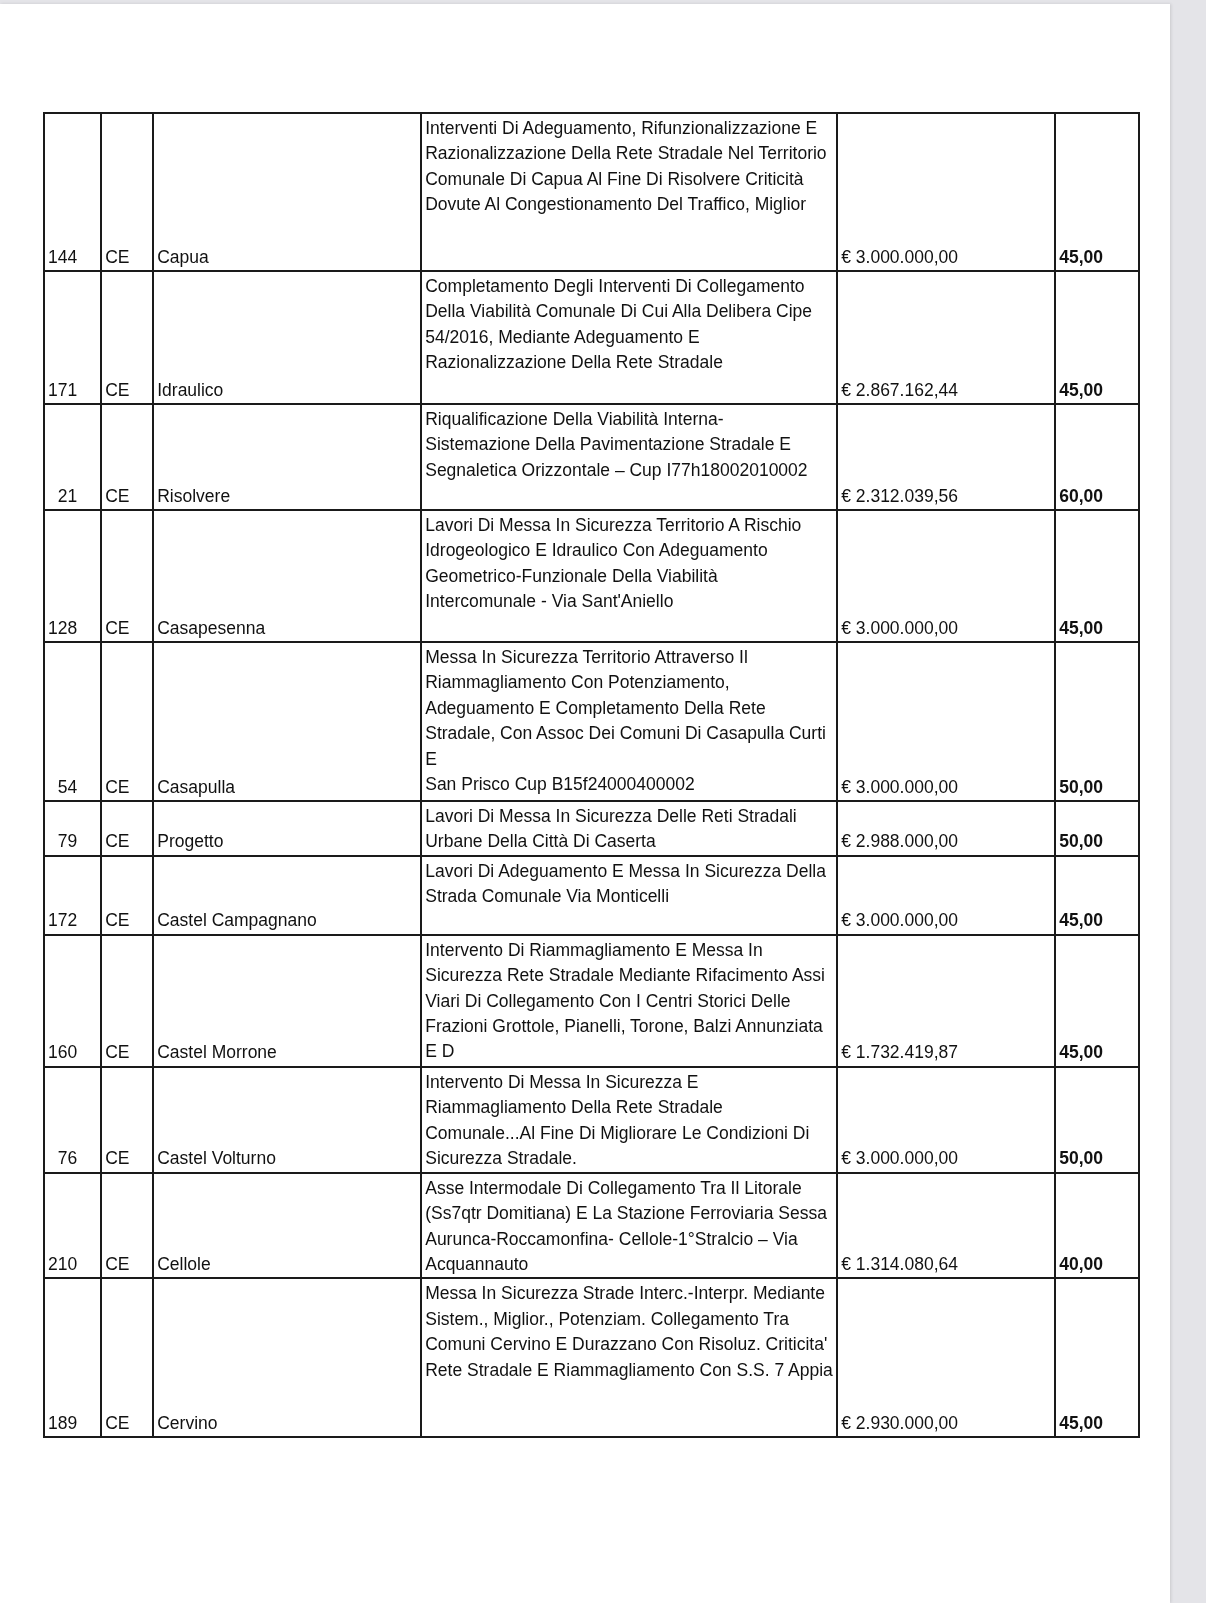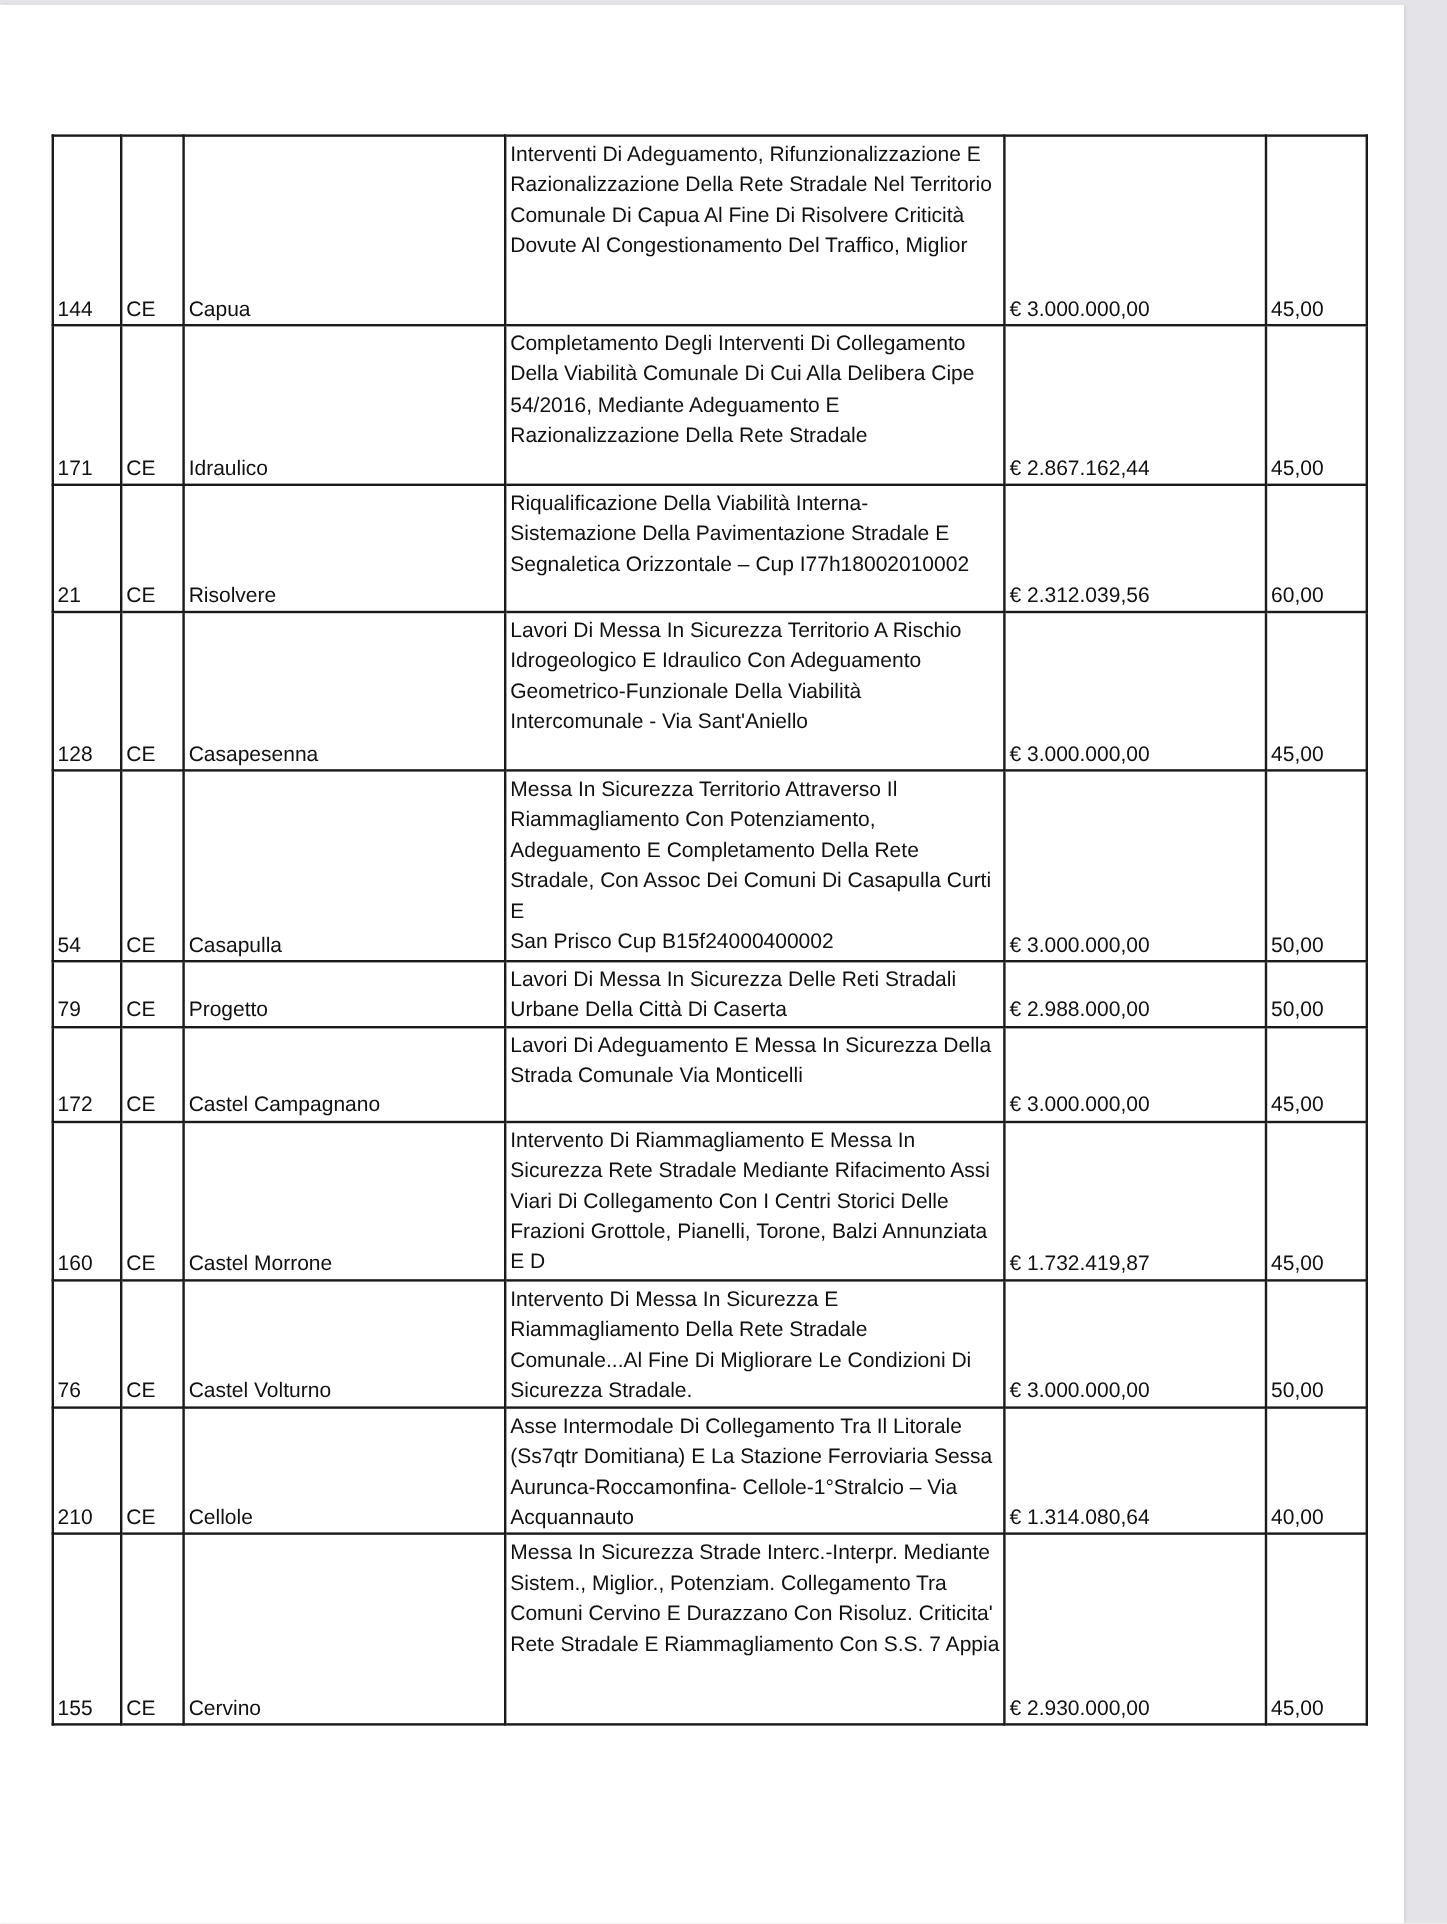--- a/index.html
+++ b/index.html
@@ -25,23 +25,23 @@
     font-size: 17.5px;
     color: #111;
     line-height: 25.4px;
   }
   .doc-table td {
     border: 2px solid #1a1a1a;
     padding: 0 3px;
     vertical-align: bottom;
     white-space: normal;
   }
-  .doc-table td.num { padding-right: 23px; }
+  .doc-table td.num { text-align: right; padding-right: 23px; }
   .doc-table td.desc { vertical-align: top; padding-top: 2px; white-space: pre-line; }
-  .doc-table td.score { font-weight: normal; }
+  .doc-table td.score { font-weight: bold; }
   .doc-table td.num, .doc-table td.prov, .doc-table td.comune,
   .doc-table td.amount, .doc-table td.score { padding-bottom: 0; }
 </style>
 </head>
 <body>
 
 <div class="page">
   <table class="doc-table">
     <colgroup>
       <col style="width:53px">
@@ -153,21 +153,21 @@
         <td class="prov">CE</td>
         <td class="comune">Cellole</td>
         <td class="desc">Asse Intermodale Di Collegamento Tra Il Litorale
 (Ss7qtr Domitiana) E La Stazione Ferroviaria Sessa
 Aurunca-Roccamonfina- Cellole-1°Stralcio – Via
 Acquannauto</td>
         <td class="amount">€ 1.314.080,64</td>
         <td class="score">40,00</td>
       </tr>
       <tr style="height:159px">
-        <td class="num">155</td>
+        <td class="num">189</td>
         <td class="prov">CE</td>
         <td class="comune">Cervino</td>
         <td class="desc">Messa In Sicurezza Strade Interc.-Interpr. Mediante
 Sistem., Miglior., Potenziam. Collegamento Tra
 Comuni Cervino E Durazzano Con Risoluz. Criticita'
 Rete Stradale E Riammagliamento Con S.S. 7 Appia</td>
         <td class="amount">€ 2.930.000,00</td>
         <td class="score">45,00</td>
       </tr>
     </tbody>

